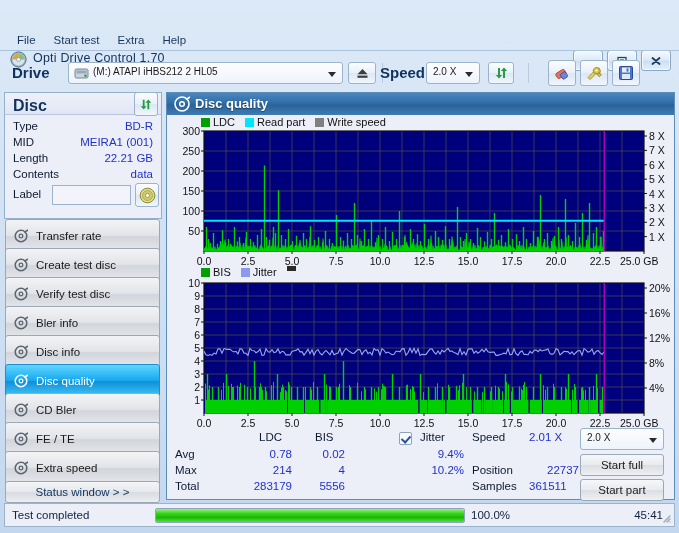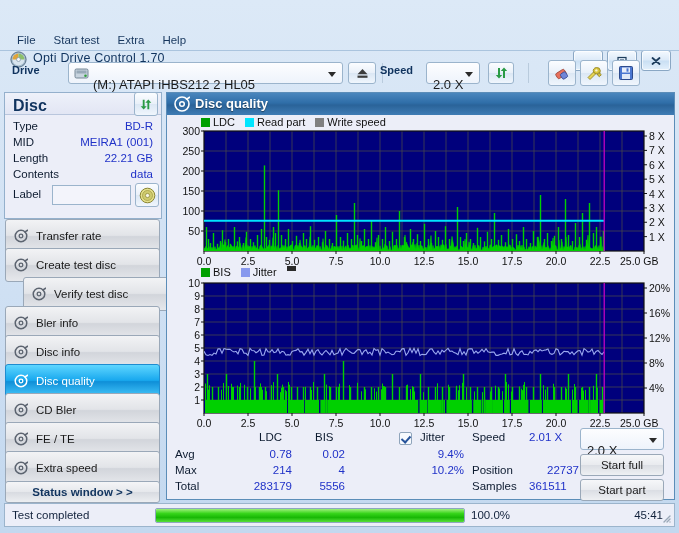--- a/index.html
+++ b/index.html
@@ -43,30 +43,30 @@
     padding:2px 9px;color:#17365d;font-size:11.5px;cursor:default;
   }
   .menu-sep{
     position:absolute;left:0;top:50px;width:679px;height:1px;background:#aac4de;
   }
   
   .toolbar{
     position:absolute;left:0;top:51px;width:679px;height:42px;
   }
   .tb-label{
-    position:absolute;top:13px;font-weight:bold;color:#10335e;font-size:11px;
+    position:absolute;top:13px;font-weight:bold;color:#10335e;font-size:15px;
   }
   .combo{
     position:absolute;box-sizing:border-box;
     border:1px solid #9bb4cc;border-radius:3px;
     background:linear-gradient(180deg,#fdfdff 0%,#eef3fb 100%);
     height:22px;
   }
   .combo .cval{
-    position:absolute;left:6px;top:14px;color:#1a1a1a;font-size:13px;white-space:nowrap;
+    position:absolute;left:6px;top:3px;color:#1a1a1a;font-size:10px;white-space:nowrap;
   }
   .combo .arrow{
     position:absolute;right:6px;top:9px;width:0;height:0;
     border-left:4px solid transparent;border-right:4px solid transparent;
     border-top:5px solid #2a2a2a;
   }
   .tbbtn{
     position:absolute;box-sizing:border-box;
     border:1px solid #9bb4cc;border-radius:3px;
     background:linear-gradient(180deg,#fbfdff 0%,#e9f0f9 50%,#dbe7f4 51%,#f0f6fd 100%);
@@ -111,21 +111,21 @@
     border:1px solid #1f8ccf;
     background:linear-gradient(180deg,#5fd6ff 0%,#18a8ee 48%,#0f8fd8 52%,#46c8fb 100%);
     color:#ffffff;
   }
   .sidebtn .sicon{margin-left:8px;margin-right:8px;display:flex;}
   .statuswin{
     position:absolute;box-sizing:border-box;left:5px;width:155px;height:22px;
     border:1px solid #9aa8b8;border-radius:3px;
     background:linear-gradient(180deg,#f4f5f7 0%,#e6e8ec 48%,#d8dbe1 52%,#eceef1 100%);
     display:flex;align-items:center;justify-content:center;
-    color:#10335e;font-weight:bold;font-size:11.5px;
+    color:#10335e;font-weight:normal;font-size:11.5px;
   }
   
   .content{
     position:absolute;box-sizing:border-box;
     border:1px solid #5b8db8;background:#eceef8;
   }
   .content-head{
     position:absolute;left:0;top:0;right:0;height:22px;
     background:linear-gradient(180deg,#4a86bd 0%,#2f6ea8 45%,#2a6399 55%,#3f7cb4 100%);
   }
@@ -326,21 +326,21 @@
       <div class="sidebtn" style="top: 248px;">
         <span class="sicon">
           <svg width="14" height="14" viewBox="0 0 16 16">
             <circle cx="8" cy="8" r="6.6" fill="none" stroke="#5c6470" stroke-width="1.7"></circle>
             <circle cx="8" cy="8" r="2.1" fill="none" stroke="#5c6470" stroke-width="1.5"></circle>
             <path d="M12.6 3.4 L15.6 1.4" stroke="#5c6470" stroke-width="1.7" stroke-linecap="round"></path>
           </svg>
         </span>
         <span>Create test disc</span>
       </div>
-      <div class="sidebtn" style="top: 277px; margin-left: 18px;">
+      <div class="sidebtn" style="top: 277px;">
         <span class="sicon">
           <svg width="14" height="14" viewBox="0 0 16 16">
             <circle cx="8" cy="8" r="6.6" fill="none" stroke="#5c6470" stroke-width="1.7"></circle>
             <circle cx="8" cy="8" r="2.1" fill="none" stroke="#5c6470" stroke-width="1.5"></circle>
             <path d="M12.6 3.4 L15.6 1.4" stroke="#5c6470" stroke-width="1.7" stroke-linecap="round"></path>
           </svg>
         </span>
         <span>Verify test disc</span>
       </div>
       <div class="sidebtn" style="top: 306px;">

